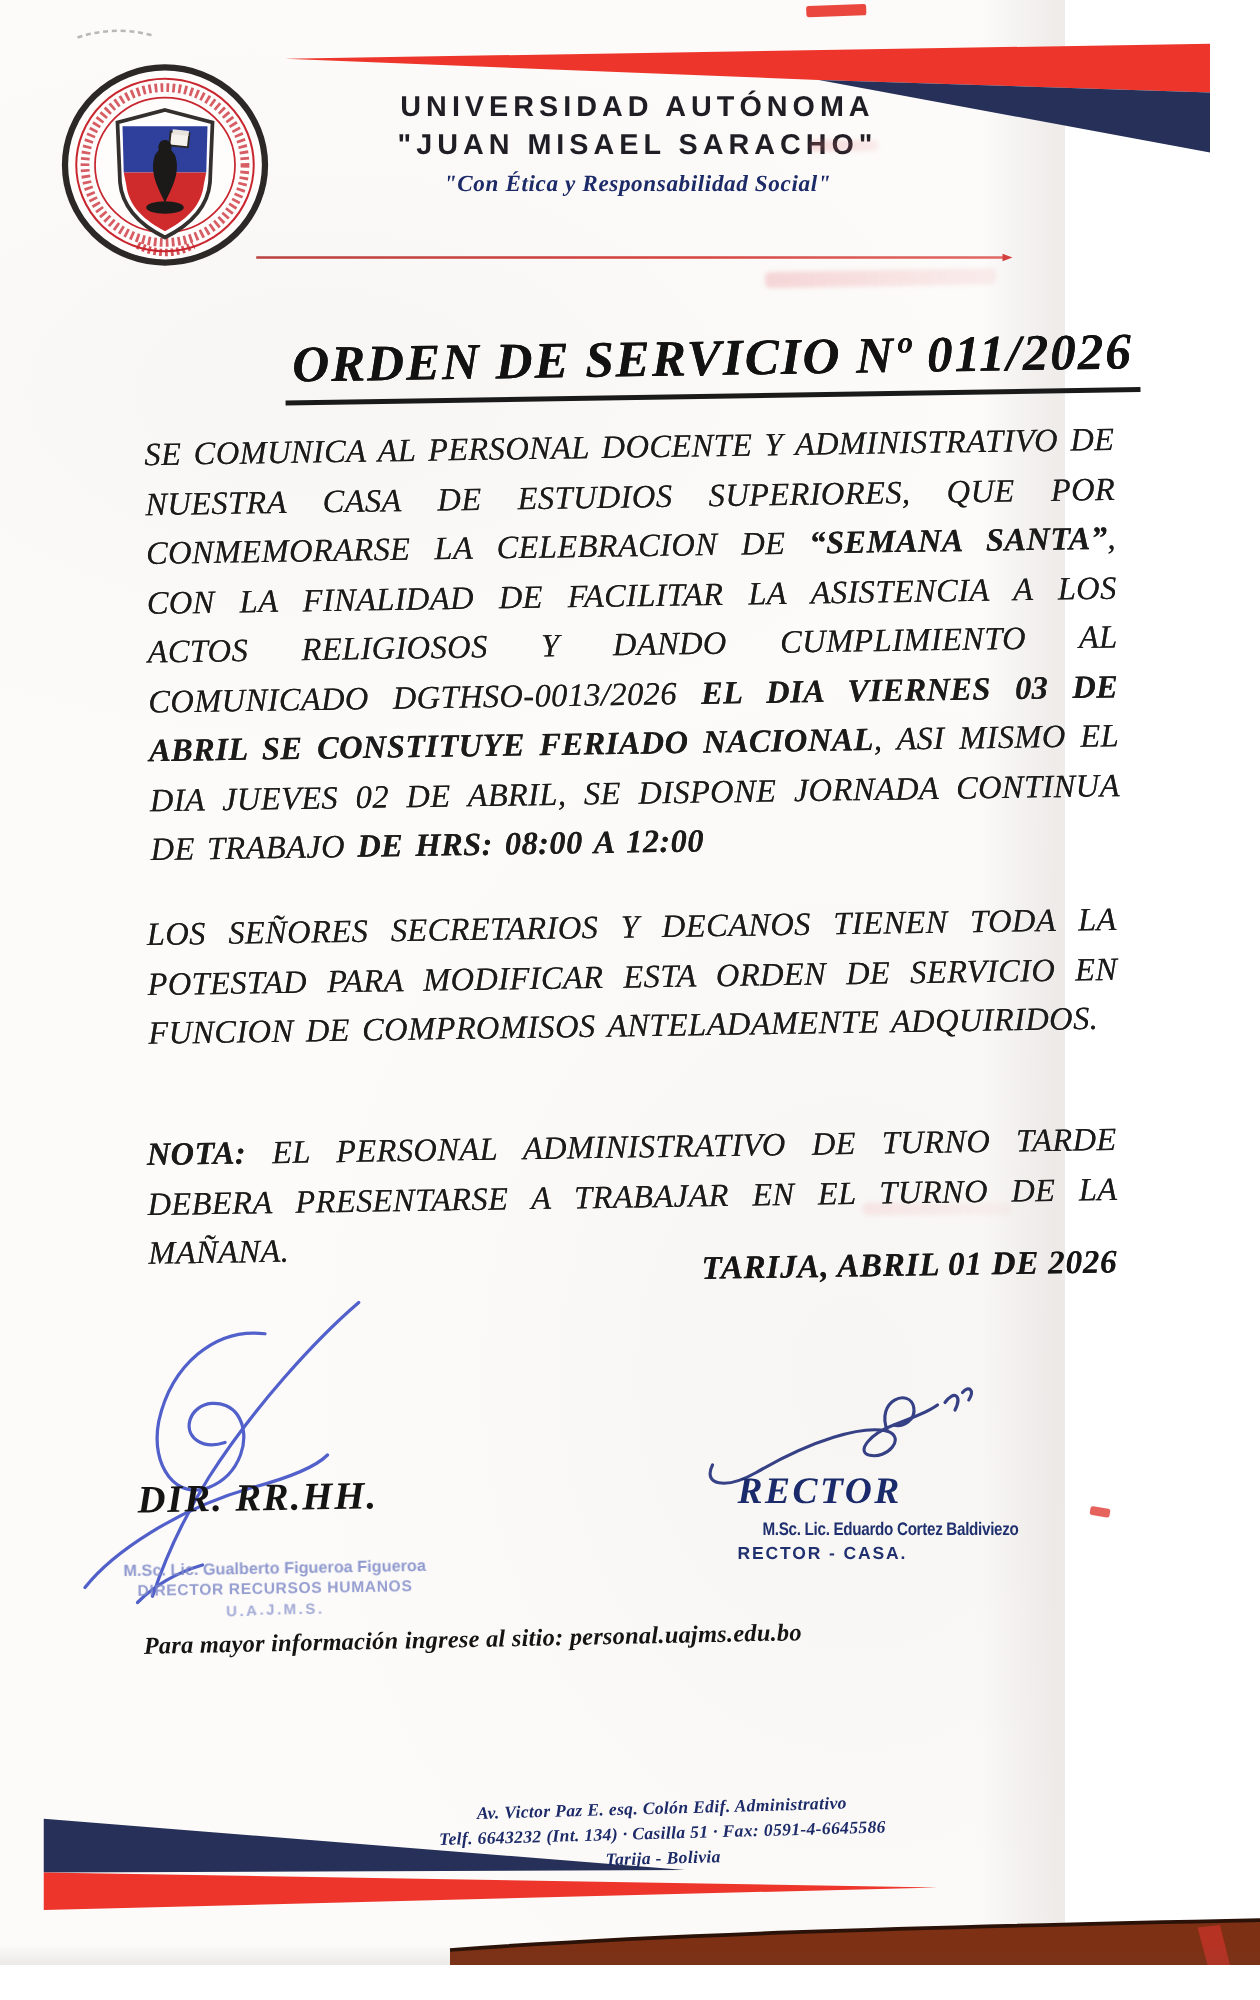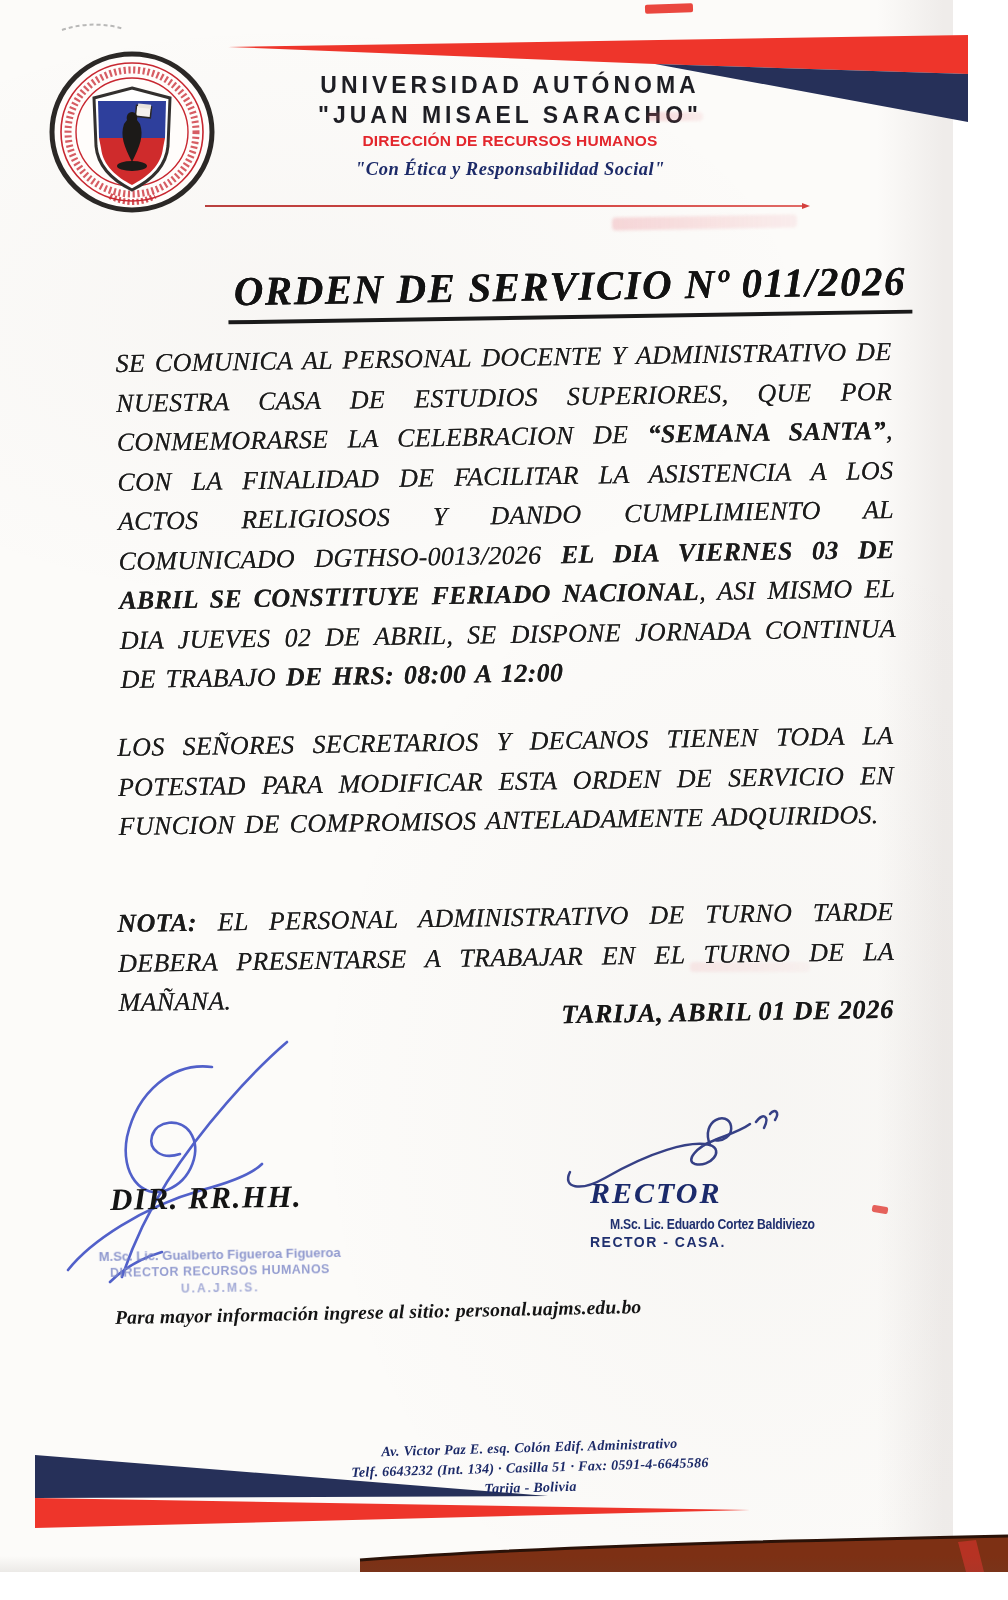--- a/index.html
+++ b/index.html
@@ -1,17 +1,17 @@
 <!DOCTYPE html>
 <html><head>
 <meta charset="utf-8">
 <style>
   html,body{margin:0;padding:0;background:#ffffff;}
   .page{position:relative;width:1008px;height:1600px;overflow:hidden;background:#ffffff;font-family:"Liberation Serif",serif;}
-  .paper{position:absolute;left:0;top:0;width:953px;height:1572px;
+  .paper{position:absolute;left:0;top:0;width:852px;height:1572px;
     background:
       radial-gradient(ellipse 900px 500px at 30% 20%, rgba(120,100,90,0.03), transparent 60%),
       radial-gradient(ellipse 700px 900px at 80% 70%, rgba(120,110,95,0.04), transparent 65%),
       linear-gradient(to right, #fcfbf9 92%, #efecea 99%),
       #fcfbf9;}
   .edge-shadow{position:absolute;left:0;top:1556px;width:1008px;height:16px;background:linear-gradient(to bottom,transparent,rgba(90,80,70,0.10));}
 
   
   .band-svg{position:absolute;left:0;top:0;}
   .top-red-mark{position:absolute;left:645px;top:4px;width:48px;height:9px;background:#e8332a;opacity:.9;transform:rotate(-2deg);border-radius:2px;}
@@ -90,21 +90,20 @@
       <rect x="106" y="58" width="15" height="11" fill="#f5f2ee" stroke="#2b2826" stroke-width="1.5" transform="rotate(6 113 63)"></rect>
       <rect x="108" y="56" width="13" height="4" fill="#e8e3dc" transform="rotate(6 113 58)"></rect>
       <path d="M102,64 C106,64 108,68 107,72 L110,76 C114,88 110,98 102,114 C94,98 90,88 94,76 L97,72 C96,68 98,64 102,64 Z" fill="#1c1a18"></path>
       <ellipse cx="102" cy="118" rx="15" ry="5" fill="#1c1a18"></ellipse>
       <path d="M80,148 C95,156 110,156 125,148" stroke="#c82730" stroke-width="6" fill="none" stroke-dasharray="2.2 2.4" opacity=".8"></path>
     </svg>
 
     <div class="header-text">
       <div class="uni-line">UNIVERSIDAD AUTÓNOMA</div>
       <div class="uni-line">"JUAN MISAEL SARACHO"</div>
-      <div class="dept-line">DIRECCIÓN DE RECURSOS HUMANOS</div>
       <div class="slogan">"Con Ética y Responsabilidad Social"</div>
     </div>
     <div class="red-rule"></div>
 
     <div class="smudge sm1"></div>
     <div class="smudge sm2"></div>
     <div class="smudge sm3"></div>
 
     <div class="doc-title tilt">
       <span>ORDEN DE SERVICIO Nº 011/2026</span>

